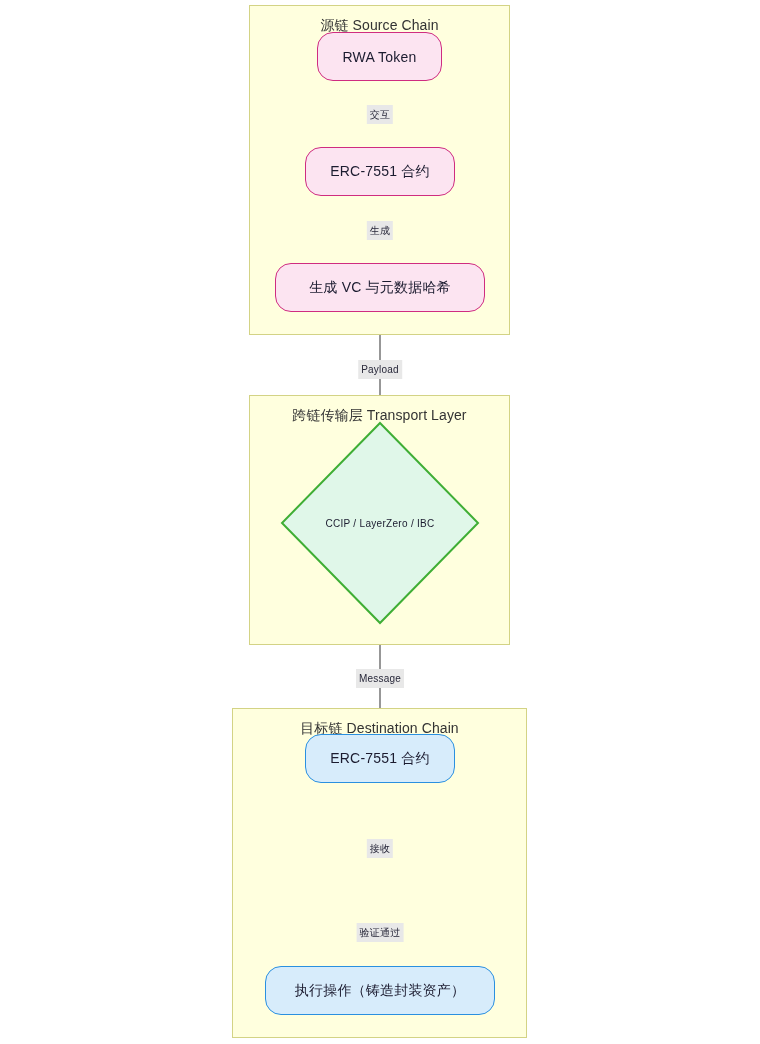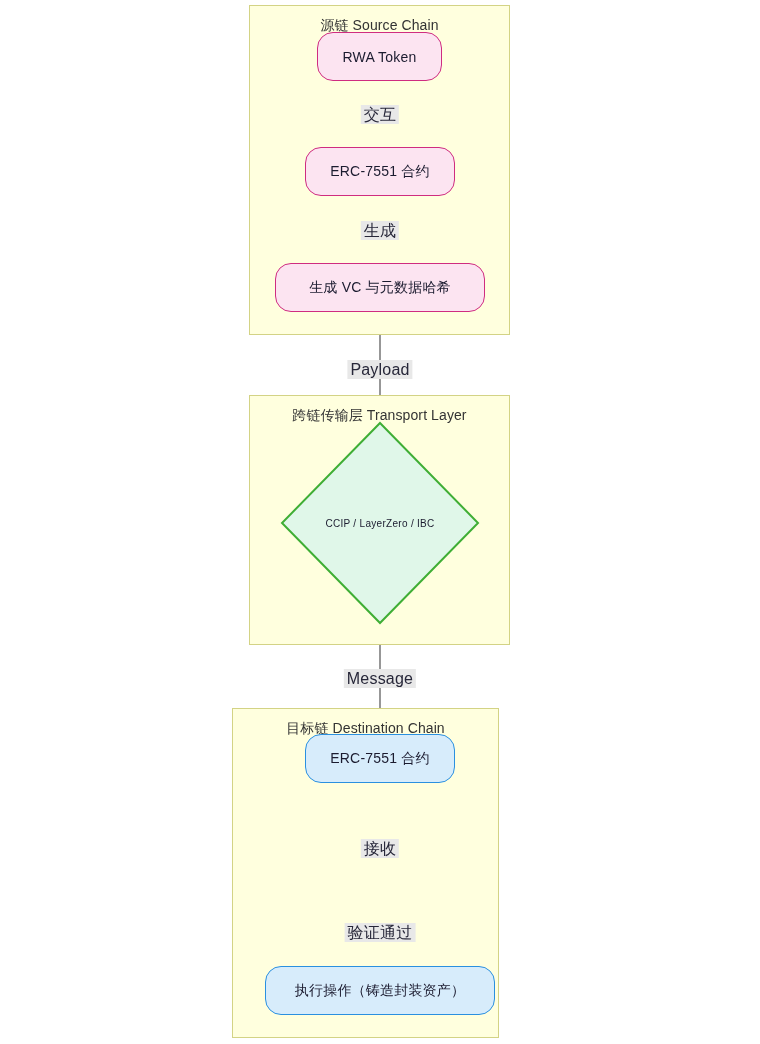--- a/index.html
+++ b/index.html
@@ -71,21 +71,21 @@
     text-align: center;
     font-size: 10px;
     color: #1b1b2f;
     white-space: nowrap;
     letter-spacing: 0.3px;
   }
   .edge-label {
     position: absolute;
     background: #e8e8e8;
     color: #272739;
-    font-size: 16px;
+    font-size: 10px;
     line-height: 17px;
     padding: 1px 3px;
     white-space: nowrap;
     transform: translateX(-50%);
     letter-spacing: 0.2px;
   }
   svg.edges {
     position: absolute;
     left: 0; top: 0;
     width: 760px;
@@ -119,21 +119,21 @@
   </svg>
 
   <div class="subgraph" style="left:249px; top:5px; width:261px; height:330px;">
     <div class="subgraph-title" style="top:11px;">源链 Source Chain</div>
   </div>
 
   <div class="subgraph" style="left:249px; top:395px; width:261px; height:250px;">
     <div class="subgraph-title" style="top:11px;">跨链传输层 Transport Layer</div>
   </div>
 
-  <div class="subgraph" style="left:232px; top:708px; width:267px; height:330px;">
+  <div class="subgraph" style="left:232px; top:708px; width:295px; height:330px;">
     <div class="subgraph-title" style="top:11px;">目标链 Destination Chain</div>
   </div>
 
   <div class="node pink" style="left:317px; top:32px; width:125px; height:49px;">
     <span>RWA Token</span>
   </div>
 
   <div class="node pink" style="left:305px; top:147px; width:150px; height:49px;">
     <span>ERC-7551 合约</span>
   </div>

